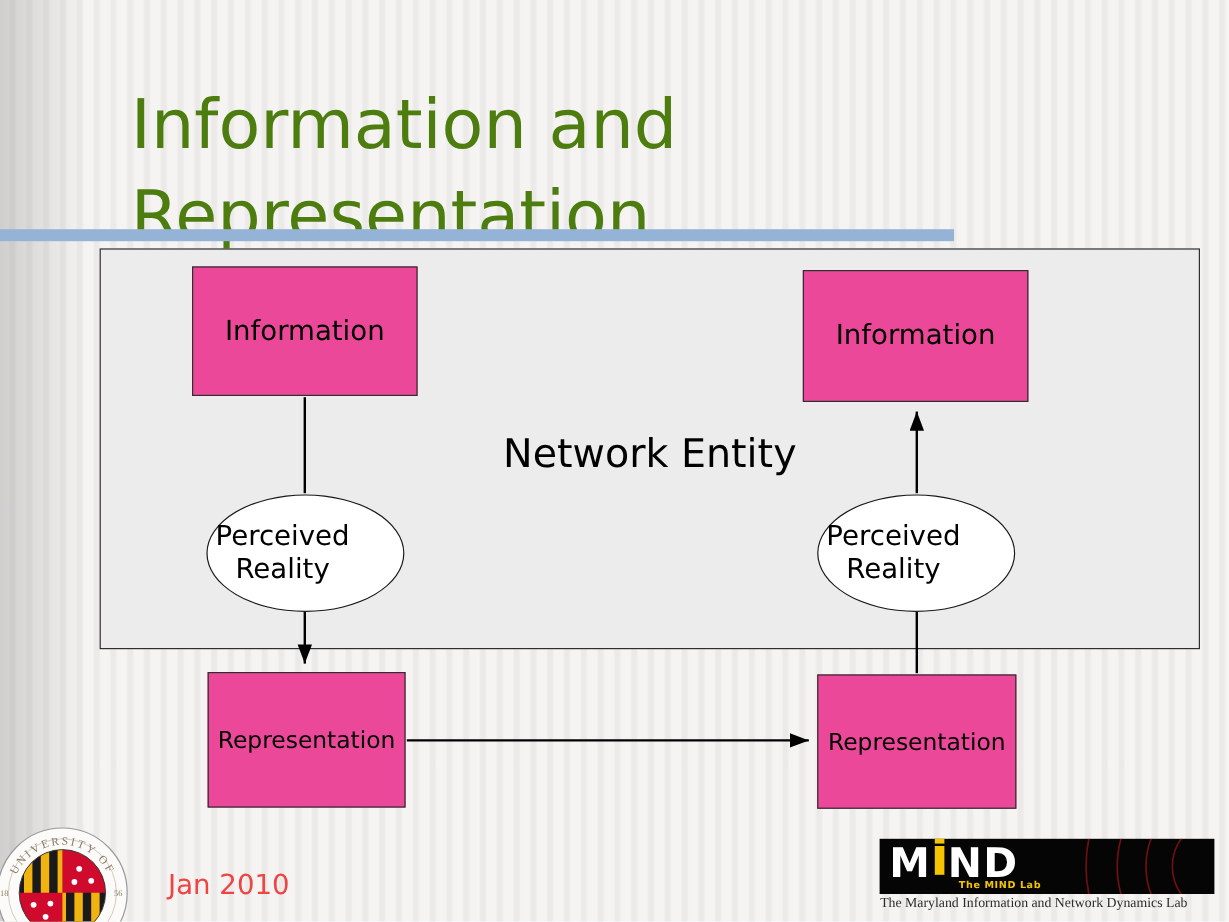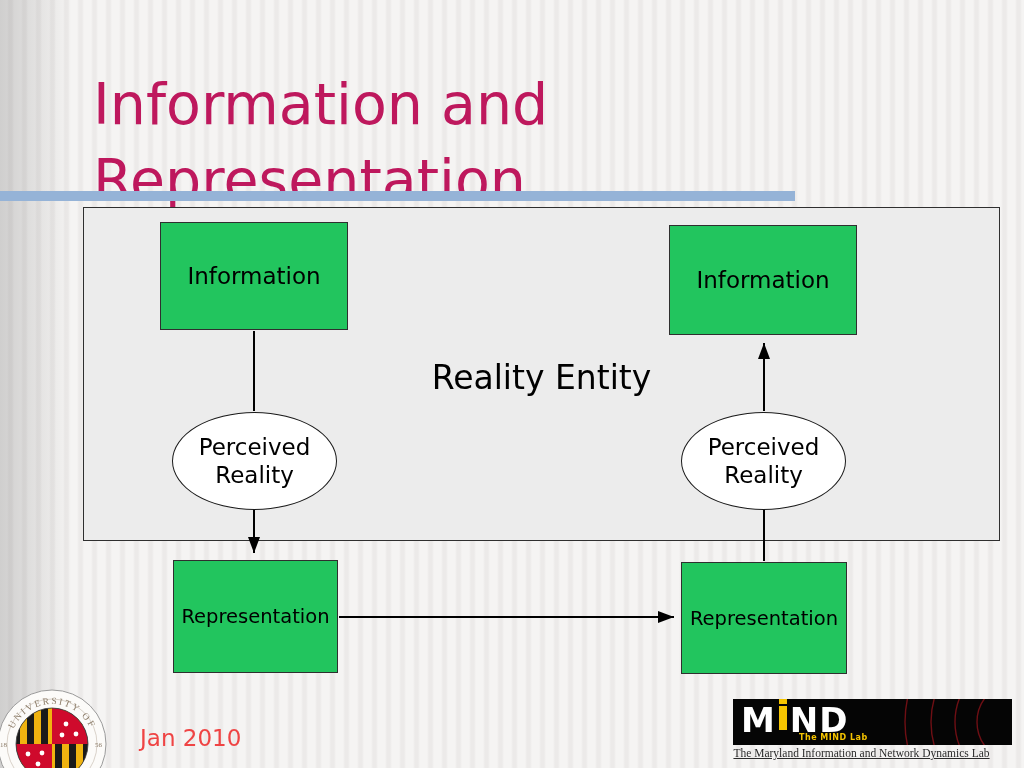--- a/index.html
+++ b/index.html
@@ -7,81 +7,81 @@
     width:1024px;height:768px;position:relative;overflow:hidden;
     font-family:"DejaVu Sans",sans-serif;
     background:repeating-linear-gradient(90deg,#f5f4f3 0px,#f5f4f3 7px,#eceae9 9px,#eceae9 12px,#f5f4f3 14px);
   }
   .left-shade{
     position:absolute;left:0;top:0;bottom:0;width:72px;
     background:linear-gradient(90deg,rgba(110,110,110,.28),rgba(110,110,110,0));
     pointer-events:none;
   }
   .slide-title{
-    position:absolute;left:93px;top:28px;width:640px;
-    color:#be185d;font-size:57px;line-height:76px;font-weight:400;
+    position:absolute;left:109px;top:28px;width:640px;
+    color:#4d7c0f;font-size:57px;line-height:76px;font-weight:400;
   }
   .title-divider{
     position:absolute;left:0;top:191px;width:795px;height:10px;
     background:#95B3D7;
   }
   .panel{
     position:absolute;left:83px;top:207px;width:915px;height:332px;
     background:#ECECEC;border:1px solid #2f2f2f;
   }
   .panel-label{
     position:absolute;left:0;right:0;top:150px;text-align:center;
     font-size:33px;color:#000;
   }
   .node{
-    position:absolute;background:#22c55e;border:1px solid #2f2f2f;
+    position:absolute;background:#ec4899;border:1px solid #2f2f2f;
     display:flex;align-items:center;justify-content:center;
     color:#000;text-align:center;z-index:3;box-sizing:border-box;
   }
   .info-left {left:160px;top:222px;width:188px;height:108px;font-size:23px;}
   .info-right{left:669px;top:225px;width:188px;height:110px;font-size:23px;}
   .rep-left  {left:173px;top:560px;width:165px;height:113px;font-size:19.5px;}
   .rep-right {left:681px;top:562px;width:166px;height:112px;font-size:19.5px;}
   .ellipse{
     position:absolute;background:#fff;border:1.5px solid #1a1a1a;border-radius:50%;
-    display:flex;align-items:center;justify-content:center;
+    display:flex;align-items:center;
     font-size:23px;line-height:1.22;text-align:center;z-index:3;box-sizing:border-box;
   }
   .ell-left {left:172px;top:412px;width:165px;height:98px;}
   .ell-right{left:681px;top:412px;width:165px;height:98px;}
   .ellipse .wrap{width:125px;}
   .connectors{position:absolute;left:0;top:0;width:1024px;height:768px;z-index:2;pointer-events:none;}
   .connectors line{stroke:#000;stroke-width:2;}
   .date-label{position:absolute;left:140px;top:725px;font-size:23px;color:#ef4444;}
   .umd-seal{position:absolute;left:-4px;top:688px;width:112px;height:112px;z-index:4;}
   .mind{position:absolute;left:733px;top:699px;width:257px;z-index:4;}
   .mind-box{position:relative;width:257px;height:46px;background:#050505;overflow:hidden;padding-left:22px;}
   .mind-word{position:absolute;left:8px;top:2px;color:#fff;font-weight:bold;font-size:34px;line-height:38px;letter-spacing:1px;}
   .mind-i{display:inline-block;width:8px;height:24px;background:#F5C400;margin:0 3px;position:relative;top:-2px;}
   .mind-i::before{content:"";position:absolute;left:0;top:-8px;width:8px;height:6px;background:#F5C400;}
   .mind-tagline{position:absolute;left:66px;bottom:3px;color:#F5C400;font-size:8px;font-weight:bold;letter-spacing:.5px;}
   .mind-arcs{position:absolute;right:0;top:0;width:160px;height:46px;}
-  .mind-caption{margin-top:2px;width:257px;text-align:center;font-family:"Liberation Serif",serif;font-size:11.5px;color:#2b2b2b;text-decoration:underline;}
+  .mind-caption{margin-top:2px;width:257px;text-align:center;font-family:"Liberation Serif",serif;font-size:11.5px;color:#2b2b2b;}
   .seal-arc-text{font-size:9.5px;letter-spacing:2px;fill:#8a7a66;font-family:"Liberation Serif",serif;}
   .seal-year{font-size:7px;fill:#8a7a66;font-family:"Liberation Serif",serif;}
 </style>
 </head>
 <body>
 
 <div class="left-shade"></div>
 
 <h1 class="slide-title">
   <div>Information and</div>
   <div>Representation</div>
 </h1>
 
 <div class="title-divider"></div>
 
 <div class="panel">
-  <div class="panel-label">Reality Entity</div>
+  <div class="panel-label">Network Entity</div>
 </div>
 
 <svg class="connectors" viewBox="0 0 1024 768">
   <defs>
     <marker id="arrow" markerWidth="10" markerHeight="8" refX="8" refY="3" orient="auto" markerUnits="strokeWidth">
       <path d="M0,0 L8,3 L0,6 Z" fill="#000"></path>
     </marker>
   </defs>
   <line x1="254" y1="331" x2="254" y2="411"></line>
   <line x1="254" y1="510" x2="254" y2="553" marker-end="url(#arrow)"></line>

